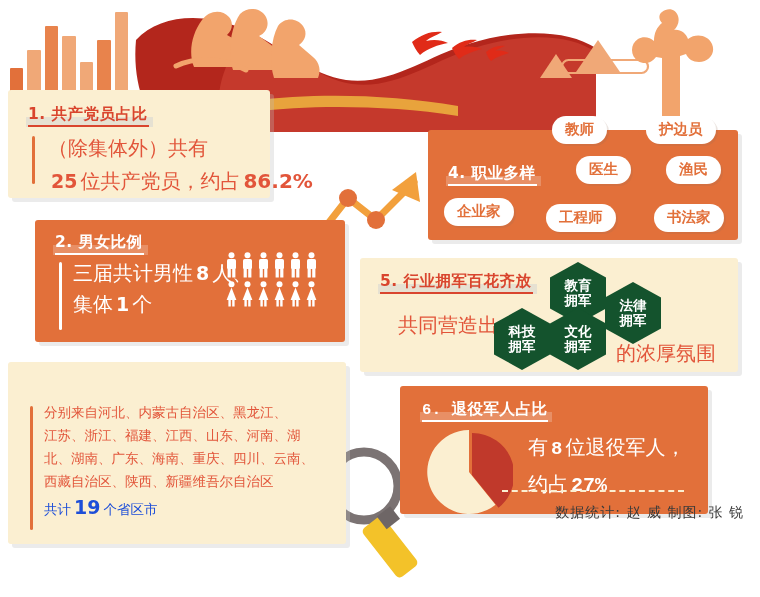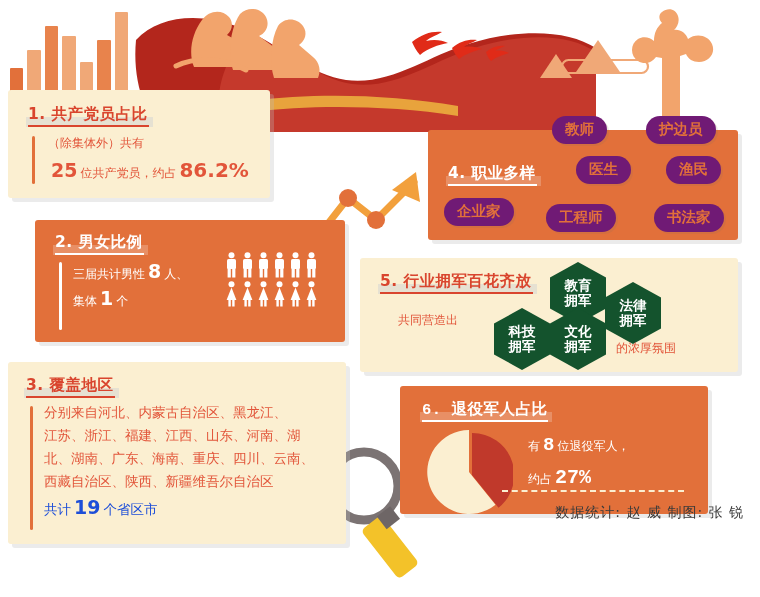--- a/index.html
+++ b/index.html
@@ -40,31 +40,31 @@
   .sec-title.on-orange::after { content:""; position:absolute; left:2px; right:4px; bottom:0px; height:2px; background:#ffffff; }
 
   .body-rule { position:absolute; width:3px; border-radius:2px; }
   .body-rule.red { background:#E2703A; }
   .body-rule.white { background:#ffffff; }
 
   .txt-red { color:#E2553A; }
   .txt-white { color:#ffffff; }
   .line { display:flex; align-items:baseline; white-space:nowrap; }
   .num { font-weight:bold; font-size:19px; padding:0 3px; }
-  .lbl { font-size:12px; }
+  .lbl { font-size:20px; }
   .lbl-sm { font-size:13.5px; }
 
   
   .people { position:absolute; display:flex; flex-direction:column; gap:3px; }
   .prow { display:flex; gap:3px; }
   .person { width:13px; height:26px; }
 
   
   .chip {
-    position:absolute; background:#701a75; color:#E2703A; font-weight:bold;
+    position:absolute; background:#ffffff; color:#E2703A; font-weight:bold;
     font-size:14.5px; border-radius:14px; padding:4px 13px 5px;
     box-shadow:2px 2px 0 rgba(150,110,90,.18); white-space:nowrap;
   }
 
   
   .hex {
     position:absolute; width:56px; height:62px; background:#14532d;
     clip-path:polygon(50% 0%, 100% 25%, 100% 75%, 50% 100%, 0% 75%, 0% 25%);
     display:flex; flex-direction:column; align-items:center; justify-content:center;
     color:#fff; font-weight:bold; font-size:13.5px; line-height:1.12; text-align:center;
@@ -277,23 +277,20 @@
               <polygon points="6.5,6.6 11.4,19 1.6,19"></polygon>
               <rect x="3.4" y="19" width="2.4" height="6.5"></rect>
               <rect x="7.2" y="19" width="2.4" height="6.5"></rect>
             </g>
           </svg>
       </div>
     </div>
   </div>
 
   <div class="panel cream" style="left:8px; top:362px; width:338px; height:182px;">
-    <div style="position:absolute; left:16px; top:12px;">
-      <span class="sec-title on-cream">3. 覆盖地区</span>
-    </div>
     <div class="body-rule red" style="left:22px; top:44px; height:124px;"></div>
     <div style="position:absolute; left:36px; top:42px; color:#E2553A;">
       <div class="lbl-sm" style="padding-bottom:5px;">分别来自河北、内蒙古自治区、黑龙江、</div>
       <div class="lbl-sm" style="padding-bottom:5px;">江苏、浙江、福建、江西、山东、河南、湖</div>
       <div class="lbl-sm" style="padding-bottom:5px;">北、湖南、广东、海南、重庆、四川、云南、</div>
       <div class="lbl-sm" style="padding-bottom:5px;">西藏自治区、陕西、新疆维吾尔自治区</div>
       <div class="line" style="color:#1d4ed8;">
         <span class="lbl-sm">共计</span>
         <span class="num">19</span>
         <span class="lbl-sm">个省区市</span>

